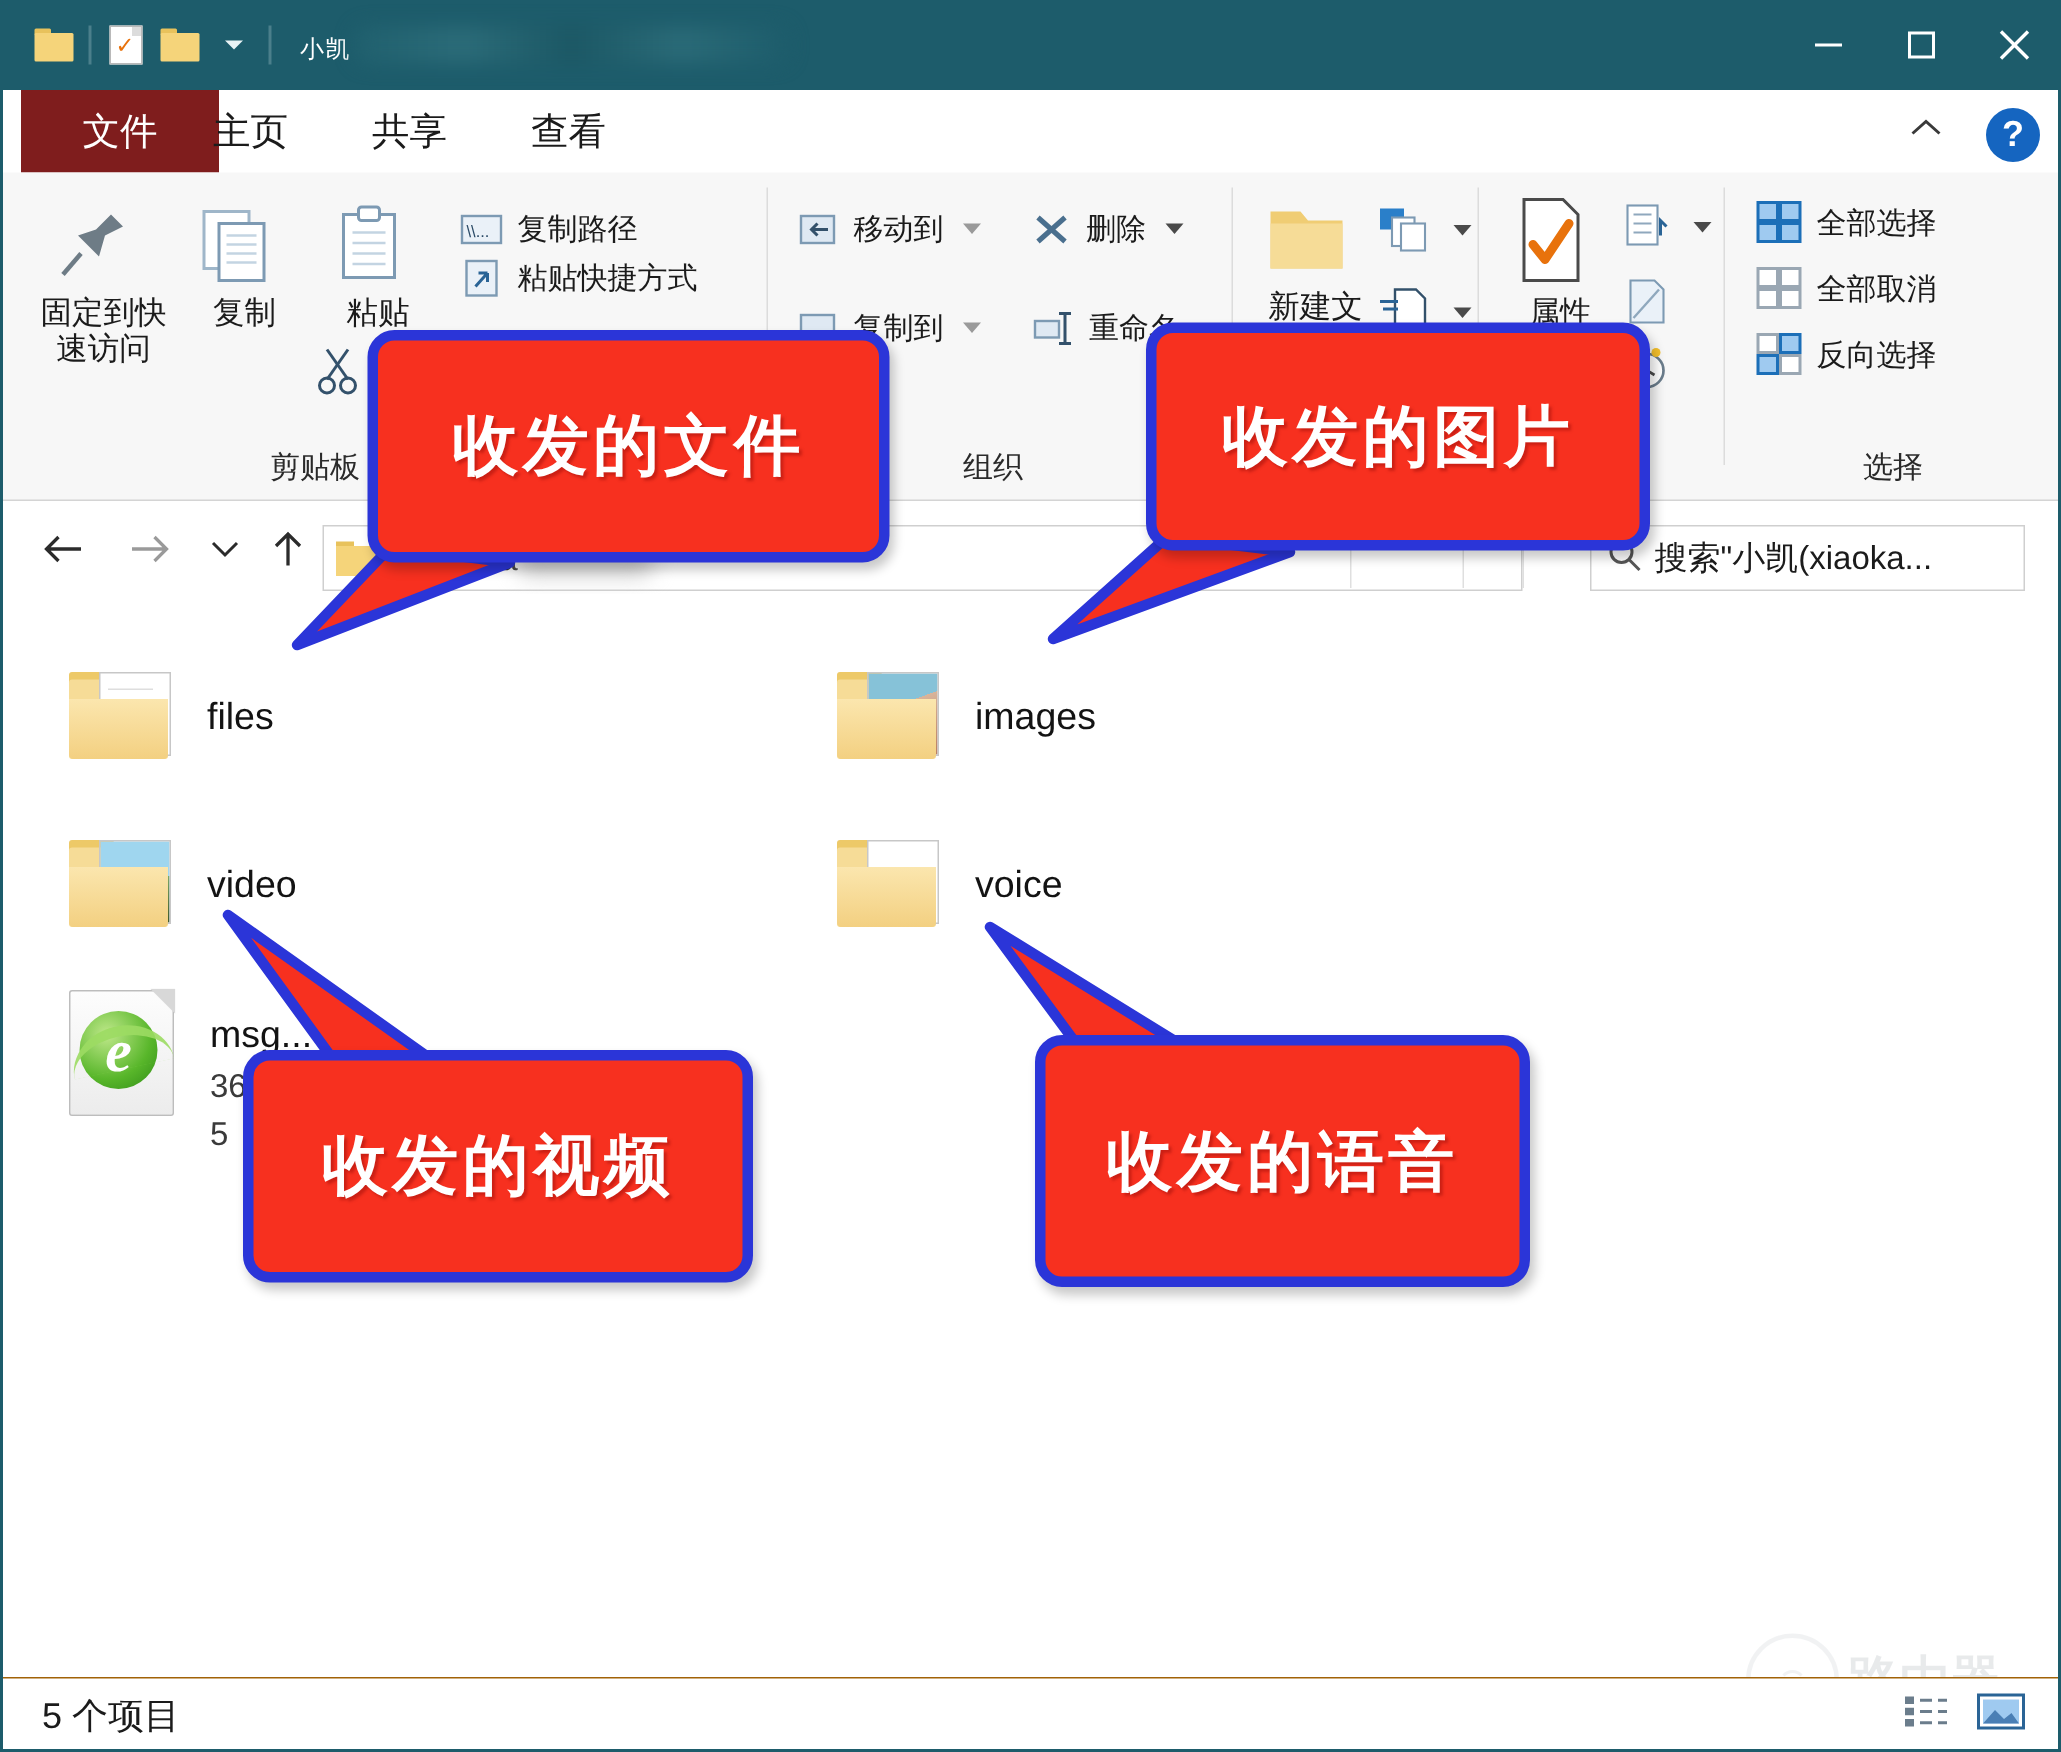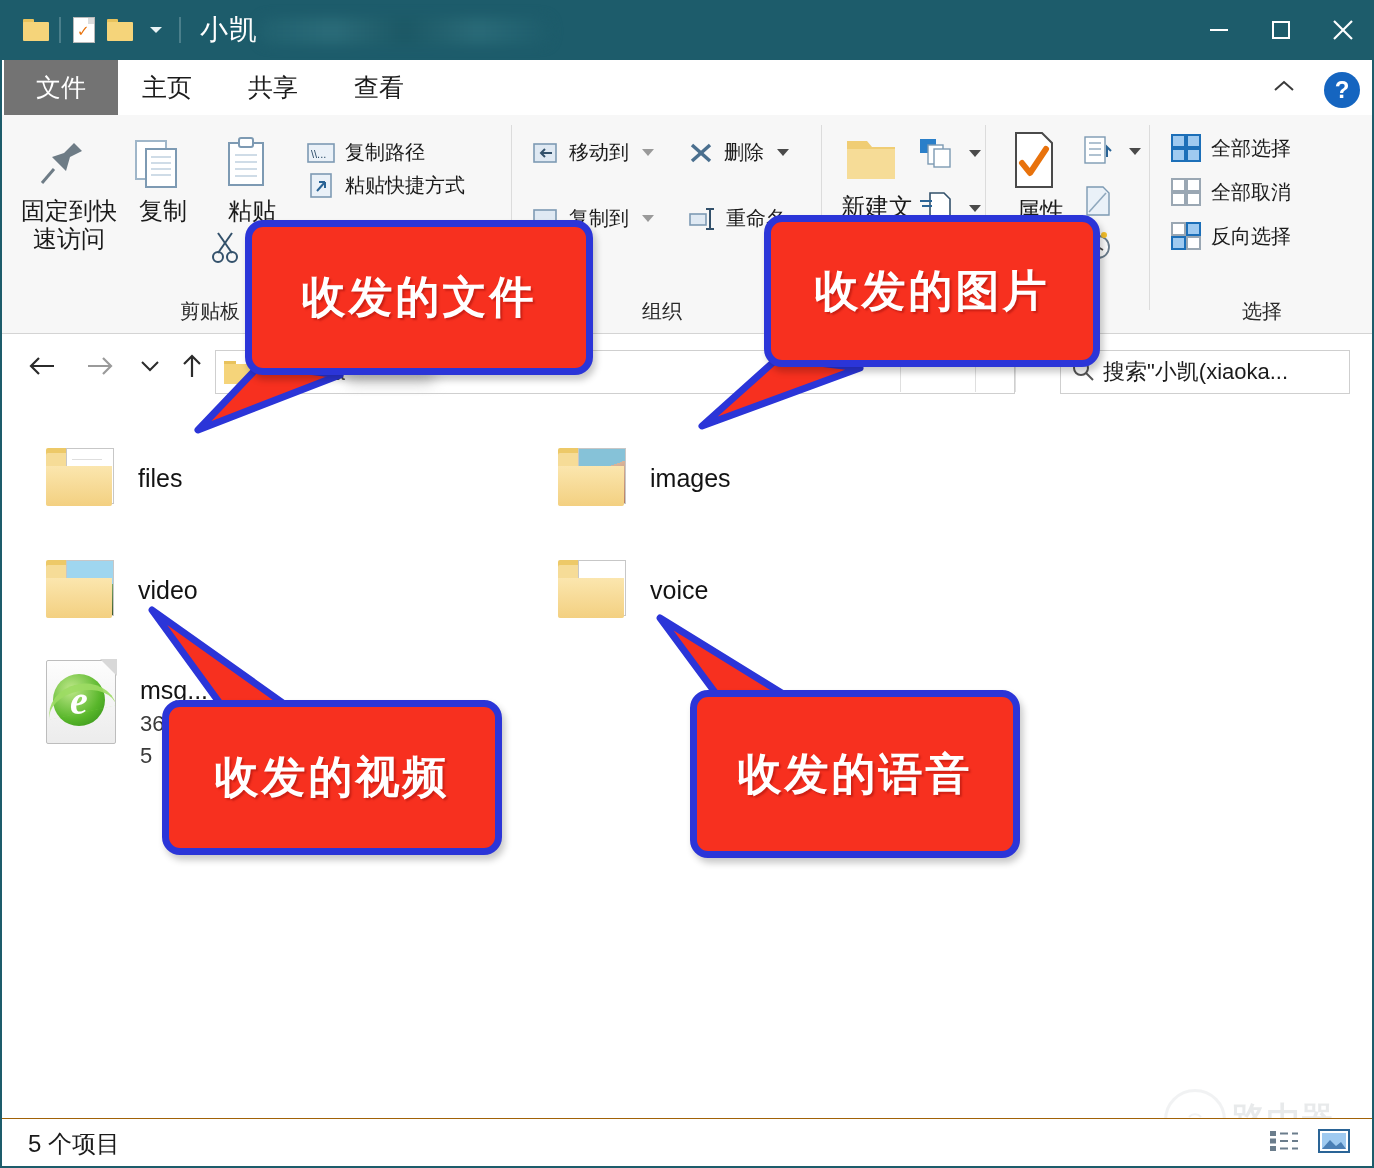--- a/index.html
+++ b/index.html
@@ -19,37 +19,37 @@
   .qat{display:flex;align-items:center;padding-left:18px;gap:0px;height:100%;}
   .qat-btn{width:36px;height:40px;display:flex;align-items:center;justify-content:center;}
   .sep{width:2px;height:26px;background:#4b7f8b;margin:0 5px;}
   .folder-ico{position:relative;width:26px;height:22px;}
   .folder-ico .tab{position:absolute;left:0;top:0;width:11px;height:4px;background:#e8c25c;border-radius:1px 1px 0 0;}
   .folder-ico .body{position:absolute;left:0;top:3px;width:26px;height:19px;background:#f5d47a;border-radius:1px;}
   .doc-ico{position:relative;width:20px;height:24px;background:#fff;border:1px solid #b9b9b9;}
   .doc-ico .corner{position:absolute;right:0;top:0;width:6px;height:6px;background:#dcdcdc;}
   .doc-ico .check{position:absolute;left:3px;top:5px;font-size:15px;color:#e8720c;line-height:1;font-weight:bold;}
   .caret-dn{width:0;height:0;border-left:6px solid transparent;border-right:6px solid transparent;border-top:6px solid #e9f3f5;}
-  .title-text{color:#ffffff;font-size:28px;margin-left:14px;letter-spacing:1px;white-space:nowrap;}
+  .title-text{color:#ffffff;font-size:16px;margin-left:14px;letter-spacing:1px;white-space:nowrap;}
   .title-blur{
     display:inline-block;width:290px;height:26px;vertical-align:-5px;margin-left:2px;
     background:#1f5f6d;filter:blur(6px);border-radius:10px;
     background-image:linear-gradient(90deg,#20606e,#2b6b78,#1c5865,#2a6a77,#1d5c6b);
   }
   .wincontrols{position:absolute;right:0;top:0;height:60px;display:flex;}
   .wc{width:62px;height:60px;display:flex;align-items:center;justify-content:center;color:#fff;}
   .wc svg{display:block;}
 
   
   .tabbar{position:absolute;left:0;top:60px;width:1374px;height:55px;background:#ffffff;}
   .tab{
     position:absolute;top:0;height:55px;display:flex;align-items:center;justify-content:center;
     font-size:25px;color:#1b1b1b;
   }
-  .tab.file{left:4px;width:114px;background:#737373;color:#ffffff;}
+  .tab.file{left:14px;width:132px;background:#7f1d1d;color:#ffffff;}
   .tab.t1{left:122px;width:90px;}
   .tab.t2{left:228px;width:90px;}
   .tab.t3{left:334px;width:90px;}
   .ribbon-collapse{position:absolute;right:78px;top:16px;color:#333;font-size:20px;}
   .help-btn{
     position:absolute;right:14px;top:12px;width:36px;height:36px;border-radius:50%;
     background:#1565c0;color:#fff;font-size:24px;font-weight:bold;
     display:flex;align-items:center;justify-content:center;
   }
 
@@ -57,21 +57,21 @@
   .ribbon{
     position:absolute;left:0;top:115px;width:1374px;height:218px;
     background:#f7f7f7;border-bottom:1px solid #d4d4d4;
   }
   .rgroup{position:absolute;top:0;height:218px;}
   .rgroup .glabel{
     position:absolute;bottom:8px;width:100%;text-align:center;font-size:20px;color:#2a2a2a;
   }
   .rdiv{position:absolute;top:10px;width:1px;height:185px;background:#dcdcdc;}
   .bigbtn{position:absolute;display:flex;flex-direction:column;align-items:center;width:110px;}
-  .bigbtn .lbl{font-size:24px;color:#1b1b1b;text-align:center;line-height:1.15;margin-top:6px;margin-left:12px;}
+  .bigbtn .lbl{font-size:21px;color:#1b1b1b;text-align:center;line-height:1.15;margin-top:6px;margin-left:12px;}
   .smallrow{position:absolute;display:flex;align-items:center;gap:9px;font-size:20px;color:#1b1b1b;white-space:nowrap;}
   .dropdown-arrow{width:0;height:0;border-left:6px solid transparent;border-right:6px solid transparent;border-top:7px solid #4a4a4a;margin-left:4px;}
   .dropdown-arrow.lite{border-top-color:#9a9a9a;}
 
   
   .navbar{position:absolute;left:0;top:334px;width:1374px;height:62px;background:#ffffff;}
   .navbtn{position:absolute;top:12px;width:40px;height:40px;display:flex;align-items:center;justify-content:center;color:#333;}
   .addressbar{
     position:absolute;left:215px;top:350px;width:800px;height:44px;
     border:1px solid #cfcfcf;background:#fff;display:flex;align-items:center;padding-left:8px;box-sizing:border-box;

